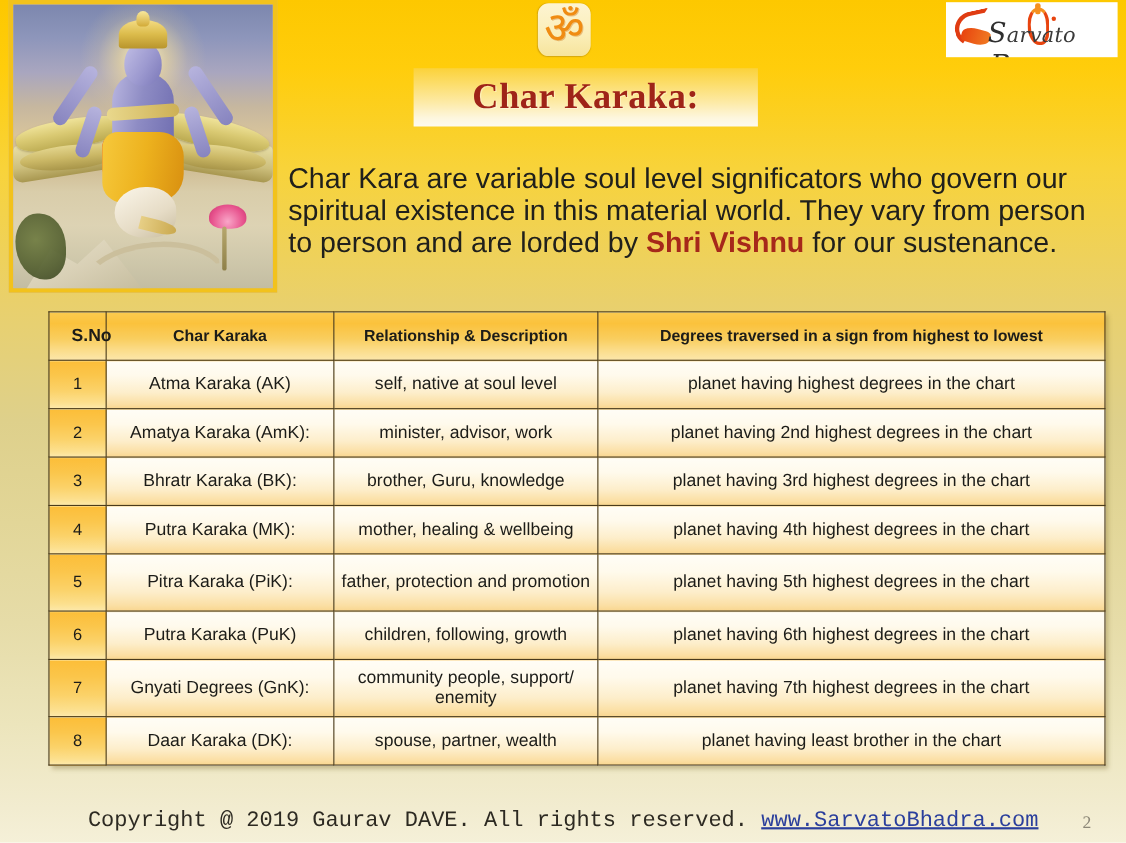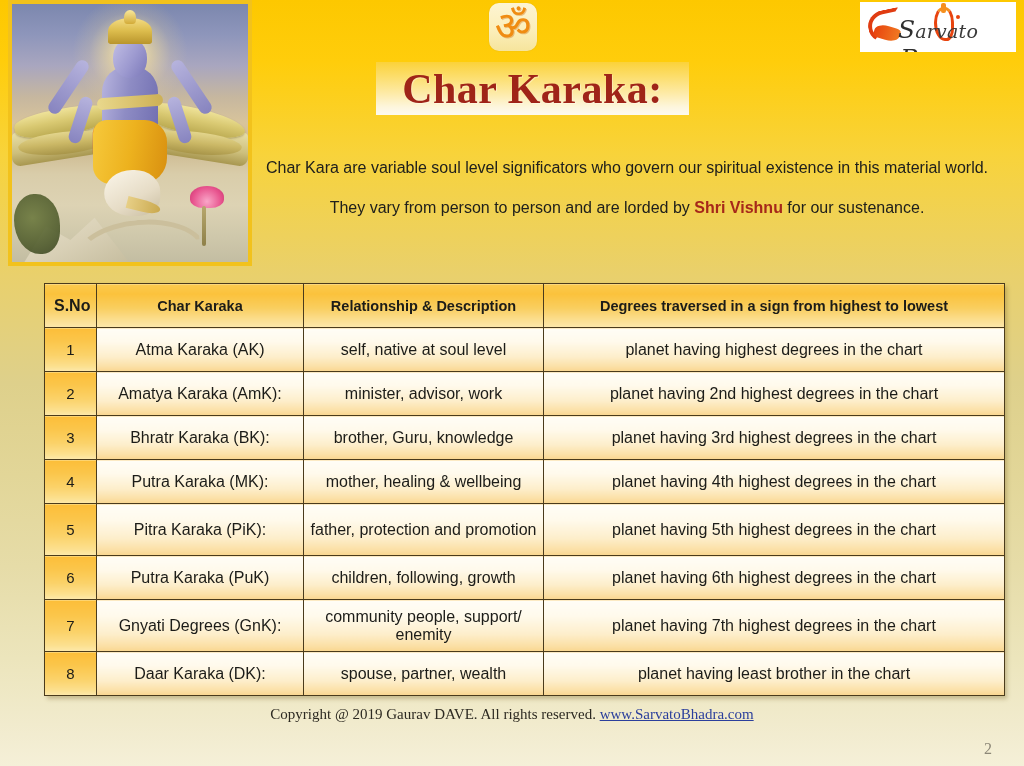--- a/index.html
+++ b/index.html
@@ -279,35 +279,35 @@
     width: 313px;
     height: 53px;
     background: linear-gradient(180deg, #fbd23a 0%, #fcde6d 28%, #fdeaa5 58%, #fdf6dd 85%, #fdfaf0 100%);
     display: flex;
     align-items: center;
     justify-content: center;
   }
   .title-text {
     font-family: "Liberation Serif", serif;
     font-weight: bold;
-    font-size: 42px;
+    font-size: 33px;
     color: #9f2418;
     letter-spacing: .5px;
     text-shadow: 1px 1px 0 rgba(255,255,255,.35);
   }
 
   
   .desc {
     position: absolute;
     left: 262px;
     top: 148px;
     width: 730px;
-    text-align: center;
-    font-size: 16px;
-    line-height: 40px;
+    text-align: left;
+    font-size: 26px;
+    line-height: 29px;
     color: #20201c;
   }
   .desc .hl { color: #a6281a; font-weight: bold; }
 
   
   .table-wrap {
     position: absolute;
     left: 44px;
     top: 283px;
     width: 960px;
@@ -327,21 +327,21 @@
     border: 1px solid #4a3b1c;
     text-align: center;
     vertical-align: middle;
     color: #1c1c18;
   }
   thead th {
     height: 44px;
     font-size: 14.5px;
     font-weight: bold;
     background: linear-gradient(180deg, #fbca4e 0%, #fbc23c 22%, #f9ce5f 55%, #fbdd8c 80%, #fce7ab 100%);
-    padding: 0 9px;
+    padding: 0 20px;
   }
   thead th.h1 { font-size: 16px; }
   thead th.h4 { font-size: 14.5px; }
 
   tbody td {
     font-size: 16px;
     padding: 7px 6px;
     background: linear-gradient(180deg, #fffdf6 0%, #fffaec 30%, #fdeecb 66%, #fbdfa4 90%, #f9d68f 100%);
   }
   tbody td.sno {
@@ -350,24 +350,24 @@
   }
   tbody tr.r1 td { height: 44px; }
   tbody tr td { height: 44px; }
   tbody tr.tall td { height: 52px; }
 
   
   .footer {
     position: absolute;
     left: 0;
     right: 0;
-    top: 706px;
+    top: 735px;
     text-align: center;
-    font-family: Liberation Serif, serif;
-    font-size: 15px;
+    font-family: Liberation Mono, monospace;
+    font-size: 20px;
     color: #2d2a22;
   }
   .footer a, .footer .link {
     color: #2b3f9c;
     text-decoration: underline;
   }
   .page-num {
     position: absolute;
     right: 32px;
     top: 740px;

